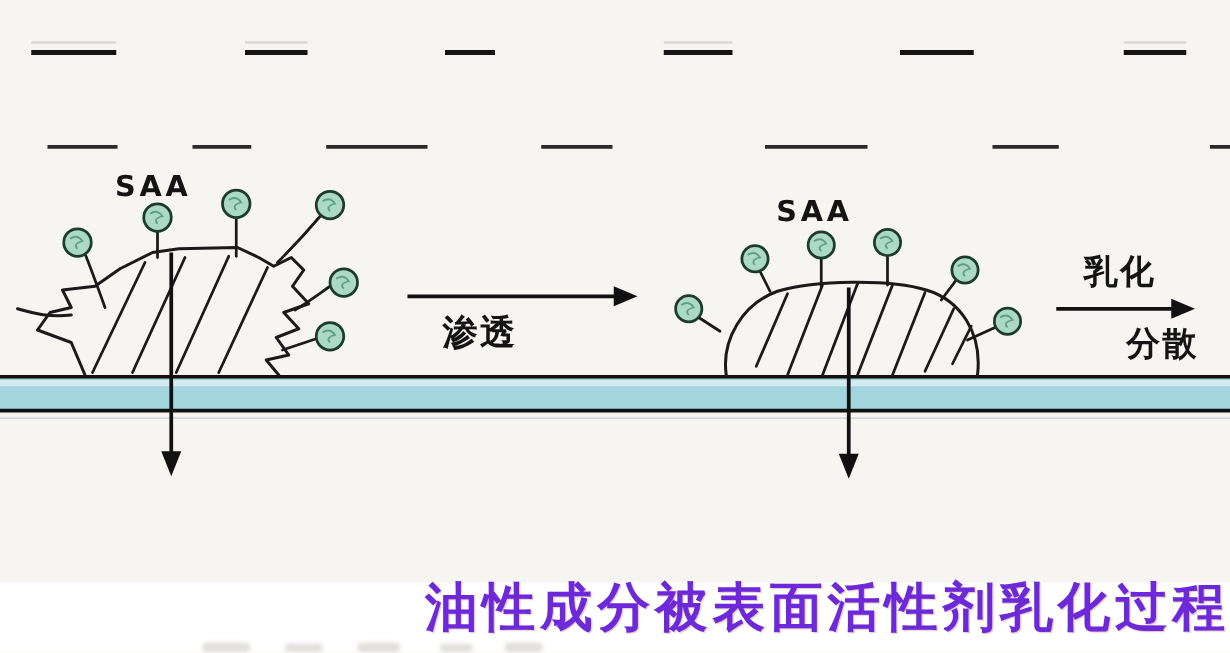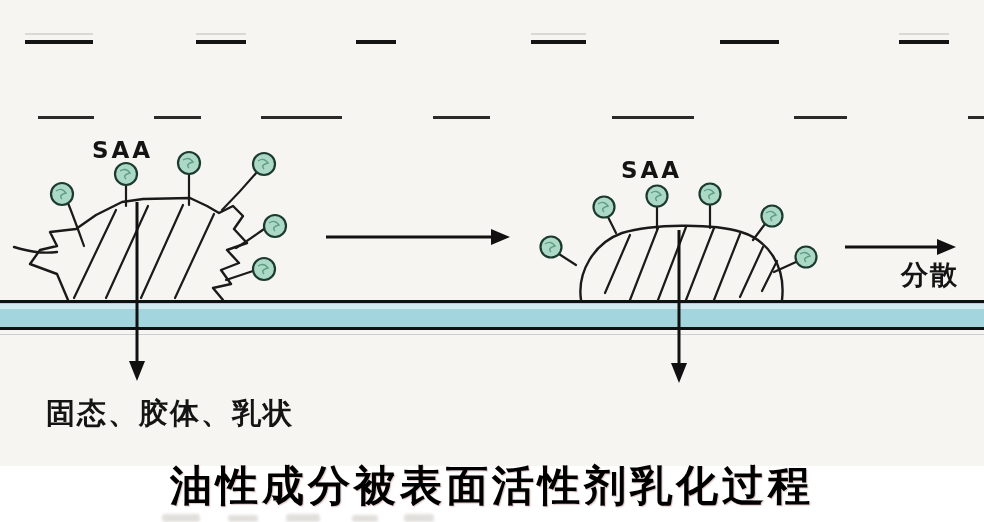--- a/index.html
+++ b/index.html
@@ -9,23 +9,23 @@
     background:#f6f5f1;
     font-family:"Liberation Sans","DejaVu Sans",sans-serif;
     color:#1a1a1a;
   }
   svg{position:absolute;left:0;top:0;}
   .txt{position:absolute;white-space:nowrap;font-weight:700;color:#141414;}
   .saa{font-size:23px;letter-spacing:3px;font-family:"DejaVu Sans",sans-serif;}
   .arrow-label{text-align:center;font-size:28px;letter-spacing:2px;}
   .state-label{font-size:29px;letter-spacing:2px;}
   .title{
-    left:0;right:0;text-align:center;top:458px;
+    left:0;right:0;text-align:right;top:458px;
     font-size:42px;font-weight:700;letter-spacing:4px;
-    color:#000000;text-shadow:1px 1px 1px rgba(120,20,20,.25);
+    color:#6d28d9;text-shadow:1px 1px 1px rgba(120,20,20,.25);
   }
   .wm{position:absolute;background:#c9c6c0;opacity:.55;filter:blur(1.5px);border-radius:3px;}
 </style>
 </head>
 <body>
 
 <div id="canvas">
 
   <svg width="984" height="522" viewBox="0 0 984 522">
 
@@ -157,25 +157,26 @@
       <line x1="679" y1="230" x2="679" y2="366" stroke-width="3"></line>
       <polygon points="679,383 671,363 687,363" stroke="none"></polygon>
     </g>
   </svg>
 
   <div class="txt saa" style="left:92px;top:137px;">SAA</div>
 
   <div class="txt saa" style="left:621px;top:157px;">SAA</div>
 
 
+  <div class="txt arrow-label" style="left:334px;top:247px;width:100px;">渗透</div>
 
+  <div class="txt arrow-label" style="left:858px;top:199px;width:76px;font-size:27px;">乳化</div>
 
   <div class="txt arrow-label" style="left:888px;top:257px;width:84px;font-size:27px;">分散</div>
 
-  <div class="txt state-label" style="left:46px;top:394px;">固态、胶体、乳状</div>
 
 
   <div class="txt title">油性成分被表面活性剂乳化过程</div>
 
   <div>
     <div class="wm" style="left:162px;top:514px;width:38px;height:8px;"></div>
     <div class="wm" style="left:228px;top:515px;width:30px;height:7px;"></div>
     <div class="wm" style="left:286px;top:514px;width:34px;height:8px;"></div>
     <div class="wm" style="left:352px;top:515px;width:26px;height:7px;"></div>
     <div class="wm" style="left:404px;top:514px;width:30px;height:8px;"></div>

